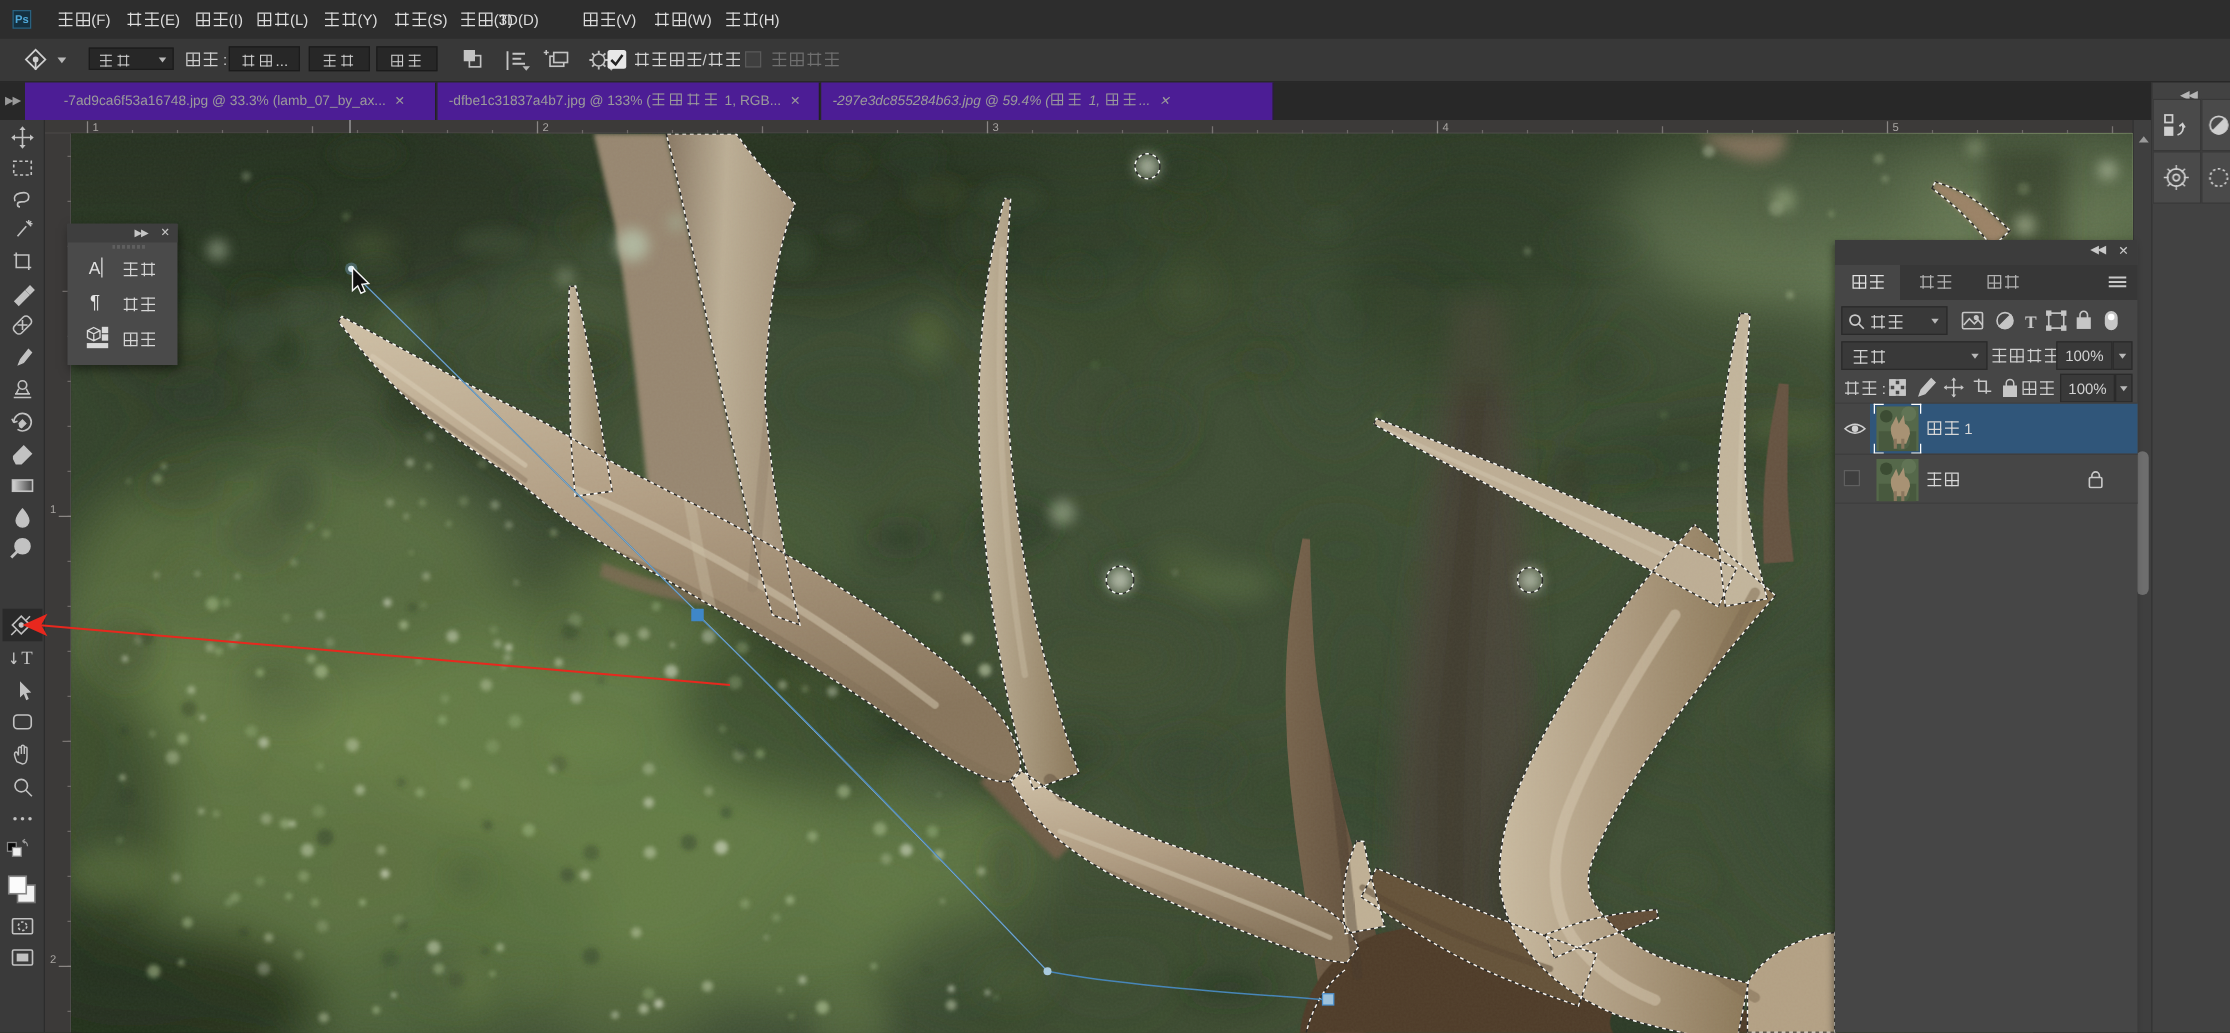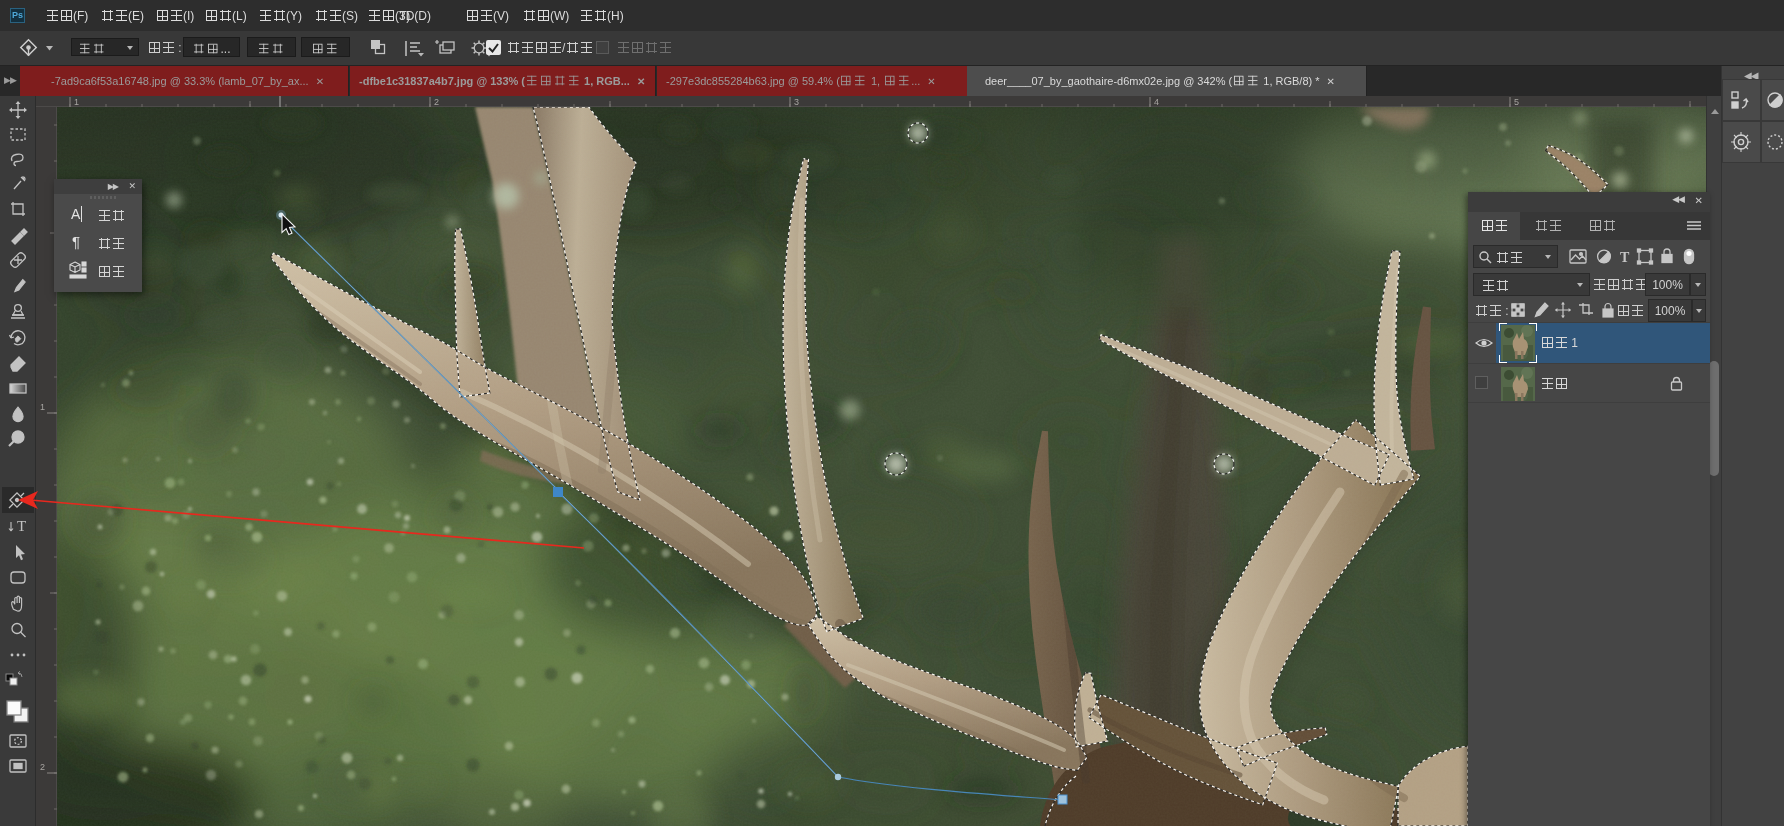--- a/index.html
+++ b/index.html
@@ -24,21 +24,21 @@
 
 #menubar{left:0;top:0;width:1784px;height:31px;background:#2d2d2d;color:#dcdcdc;font-size:12px;}
 .mi{position:absolute;top:9px;white-space:nowrap;color:#dcdcdc;}
 #pslogo{left:10px;top:8px;width:15px;height:15px;background:#14303f;border:1px solid #2a6280;color:#4fa8d8;font-size:9px;font-weight:bold;text-align:center;line-height:13px;}
 
 #optbar{left:0;top:31px;width:1784px;height:35px;background:#383838;border-bottom:1px solid #232323;color:#cfcfcf;font-size:12px;}
 .obox{position:absolute;background:#272727;border:1px solid #1b1b1b;color:#cfcfcf;font-size:12px;}
 .caret{position:absolute;width:0;height:0;border-left:3.5px solid transparent;border-right:3.5px solid transparent;border-top:4px solid #b8b8b8;}
 
 #tabbar{left:0;top:66px;width:1784px;height:30px;background:#282828;}
-.tab{position:absolute;top:0;height:30px;background:#7f1d1d;border-right:1px solid #222;color:#9b9b9b;font-size:11px;line-height:30px;white-space:nowrap;overflow:hidden;padding-left:9px;}
+.tab{position:absolute;top:0;height:30px;background:#4c1d95;border-right:1px solid #222;color:#9b9b9b;font-size:11px;line-height:30px;white-space:nowrap;overflow:hidden;padding-left:9px;}
 .tab .x{color:#9b9b9b;font-size:10px;margin-left:7px;}
 .tabactive{background:#4d4d4d;color:#dadada;}
 
 #toolbar{left:0;top:96px;width:36px;height:730px;background:#3a3a3a;border-right:1px solid #2c2c2c;}
 
 #hruler{left:36px;top:96px;width:1670px;height:11px;background:#3c3a39;border-bottom:1px solid #4c4a49;}
 #vruler{left:36px;top:107px;width:21px;height:719px;background:#3c3a39;border-right:1px solid #4c4a49;}
 #corner{left:36px;top:96px;width:21px;height:11px;background:#3c3a39;}
 
 #canvas{left:57px;top:107px;width:1649px;height:719px;background:#3e4c35;}
@@ -126,23 +126,22 @@
         </svg>
       </div>
 <div class="abs" style="left:506px;top:10px;color:#d2d2d2"><span class="gc g"></span><span class="ga g"></span><span class="gb g"></span><span class="ga g"></span>/<span class="gc g"></span><span class="ga g"></span></div>
 <div class="abs" style="left:596px;top:10px;width:13px;height:13px;border:1px solid #5a5a5a;background:#3f3f3f;"></div>
 <div class="abs" style="left:616px;top:10px;color:#6f6f6f"><span class="ga g"></span><span class="gb g"></span><span class="gc g"></span><span class="ga g"></span></div>
 </div>
 
 <div id="tabbar" class="abs">
 <div class="abs" style="left:4px;top:9px;color:#9a9a9a;font-size:9px;letter-spacing:-1px;">▶▶</div>
 <div class="tab" style="left:20px;width:329px;padding-left:31px;">-7ad9ca6f53a16748.jpg @ 33.3% (lamb_07_by_ax...<span class="x">✕</span></div>
-<div class="tab" style="left:350px;width:306px;font-weight:bold;">-dfbe1c31837a4b7.jpg @ 133% (<span style="color:inherit"><span class="ga g gs"></span><span class="gb g gs"></span><span class="gc g gs"></span><span class="ga g gs"></span></span> 1, RGB...<span class="x">✕</span></div>
-<div class="tab" style="left:657px;width:362px;">-297e3dc855284b63.jpg @ 59.4% (<span class="gb g gs"></span><span class="ga g gs"></span> 1, <span class="gb g gs"></span><span class="ga g gs"></span>...<span class="x">✕</span></div>
-<div class="tab tabactive" style="left:967px;width:400px;padding-left:18px;">deer____07_by_gaothaire-d6mx02e.jpg @ 342% (<span class="gb g gs"></span><span class="ga g gs"></span> 1, RGB/8) *<span class="x" style="color:#cfcfcf">✕</span></div>
+<div class="tab" style="left:350px;width:306px;">-dfbe1c31837a4b7.jpg @ 133% (<span style="color:inherit"><span class="ga g gs"></span><span class="gb g gs"></span><span class="gc g gs"></span><span class="ga g gs"></span></span> 1, RGB...<span class="x">✕</span></div>
+<div class="tab" style="left:657px;width:362px;font-style:italic;">-297e3dc855284b63.jpg @ 59.4% (<span class="gb g gs"></span><span class="ga g gs"></span> 1, <span class="gb g gs"></span><span class="ga g gs"></span>...<span class="x">✕</span></div>
 </div>
 
 <div id="toolbar" class="abs"></div>
 <svg class="abs" style="left:0;top:96px" width="36" height="730" viewBox="0 0 36 730" id="toolsvg">
 <g stroke="#c2c2c2" fill="none" stroke-width="1.3">
 
 <g transform="translate(18,14)">
           <path d="M0 -7 V7 M-7 0 H7"></path>
           <path d="M0 -9 l-2.5 3 h5 z M0 9 l-2.5 -3 h5 z M-9 0 l3 -2.5 v5 z M9 0 l-3 -2.5 v5 z" fill="#c2c2c2" stroke="none"></path>
         </g>

